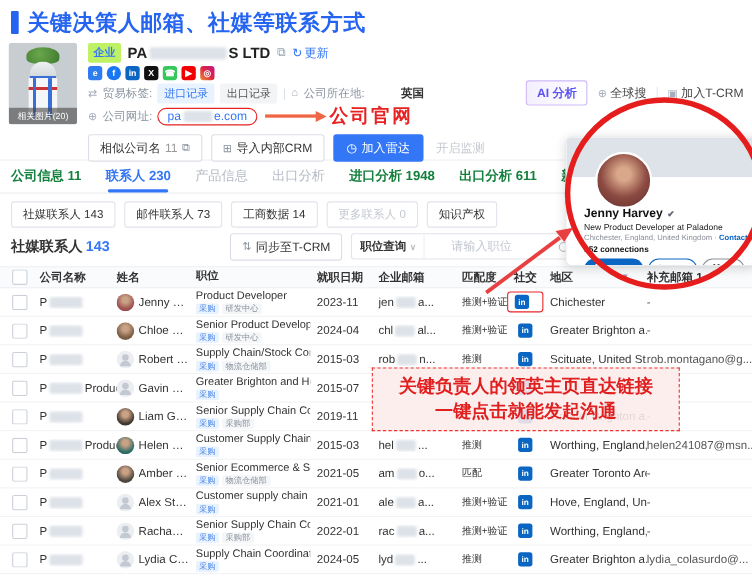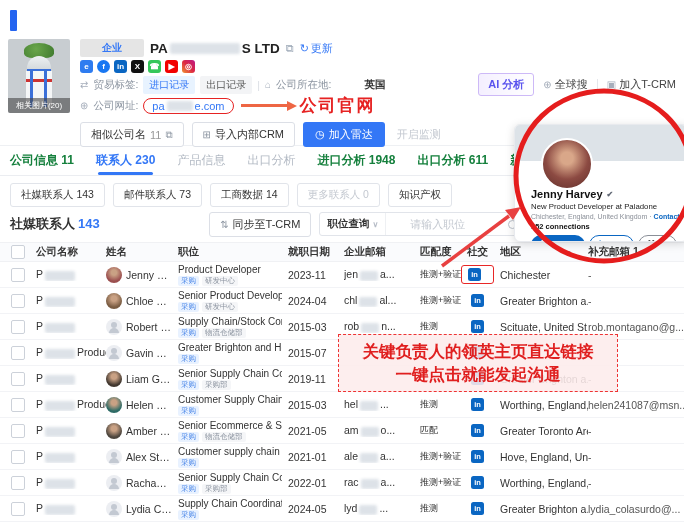--- a/index.html
+++ b/index.html
@@ -16,21 +16,21 @@
          background:radial-gradient(circle at 40% 40%,#6aa64b,#3f7a2e);}
   .dome{position:absolute;top:17px;left:19px;width:24px;height:13px;border-radius:12px 12px 0 0;
         background:linear-gradient(#eef1f3,#d5dadd);border-bottom:2px solid #3a6fd8;}
   .droidbody{position:absolute;top:32px;left:18px;width:26px;height:36px;background:#f4f6f7;
         background-image:linear-gradient(90deg,transparent 4px,#3a6fd8 4px,#3a6fd8 7px,transparent 7px,transparent 18px,#3a6fd8 18px,#3a6fd8 21px,transparent 21px),
                          linear-gradient(transparent 8px,#c33 8px,#c33 11px,transparent 11px);}
   .photo-cap{position:absolute;bottom:0;left:0;right:0;background:rgba(70,70,70,.6);color:#fff;
         font-size:8px;text-align:center;padding:2px 0;}
   .cinfo{flex:1;padding-left:10px;min-width:0;}
   .crow1{display:flex;align-items:center;gap:6px;height:18px;}
-  .etype{background:#e5e5e5;color:#3377f6;font-size:10px;font-weight:bold;padding:2px 22px;border-radius:2px;}
+  .etype{background:#bef264;color:#3377f6;font-size:10px;font-weight:bold;padding:2px 5px;border-radius:2px;}
   .cname{font-size:13.5px;font-weight:bold;color:#222;display:flex;align-items:center;}
   .bchip{display:inline-block;height:10px;border-radius:2px;background:#dde2e8;filter:blur(1.5px);margin:0 2px;vertical-align:middle;}
   .icopy{color:#9aa6b5;font-size:11px;cursor:pointer;}
   .refresh{color:#3377f6;font-size:11px;display:flex;align-items:center;gap:2px;}
   .crow2{display:flex;gap:4px;margin-top:3px;height:13px;}
   .sic{width:13px;height:13px;border-radius:3px;color:#fff;font-size:8px;font-weight:bold;
        display:flex;align-items:center;justify-content:center;line-height:1;}
   .sic.web{background:#2e7cf0;} .sic.fb{background:#1877f2;border-radius:50%;} .sic.li{background:#0a66c2;}
   .sic.x{background:#111;} .sic.ph{background:#35c75a;} .sic.yt{background:#f20000;}
   .sic.ig{background:linear-gradient(45deg,#f09433,#dc2743,#bc1888);}
@@ -136,20 +136,21 @@
   .overlay{position:absolute;inset:0;z-index:6;pointer-events:none;}
   .favchip{display:flex;align-items:center;gap:3px;}
 </style>
 </head>
 <body>
 
 <div class="screen">
 
   <div class="title-row">
     <span class="title-bar"></span>
+    <h1 class="page-title">关键决策人邮箱、社媒等联系方式</h1>
   </div>
 
   <div class="chead">
     <div class="photo">
       <div class="plant"></div>
       <div class="dome"></div>
       <div class="droidbody"></div>
       <div class="photo-cap">相关图片(20)</div>
     </div>
     <div class="cinfo">

